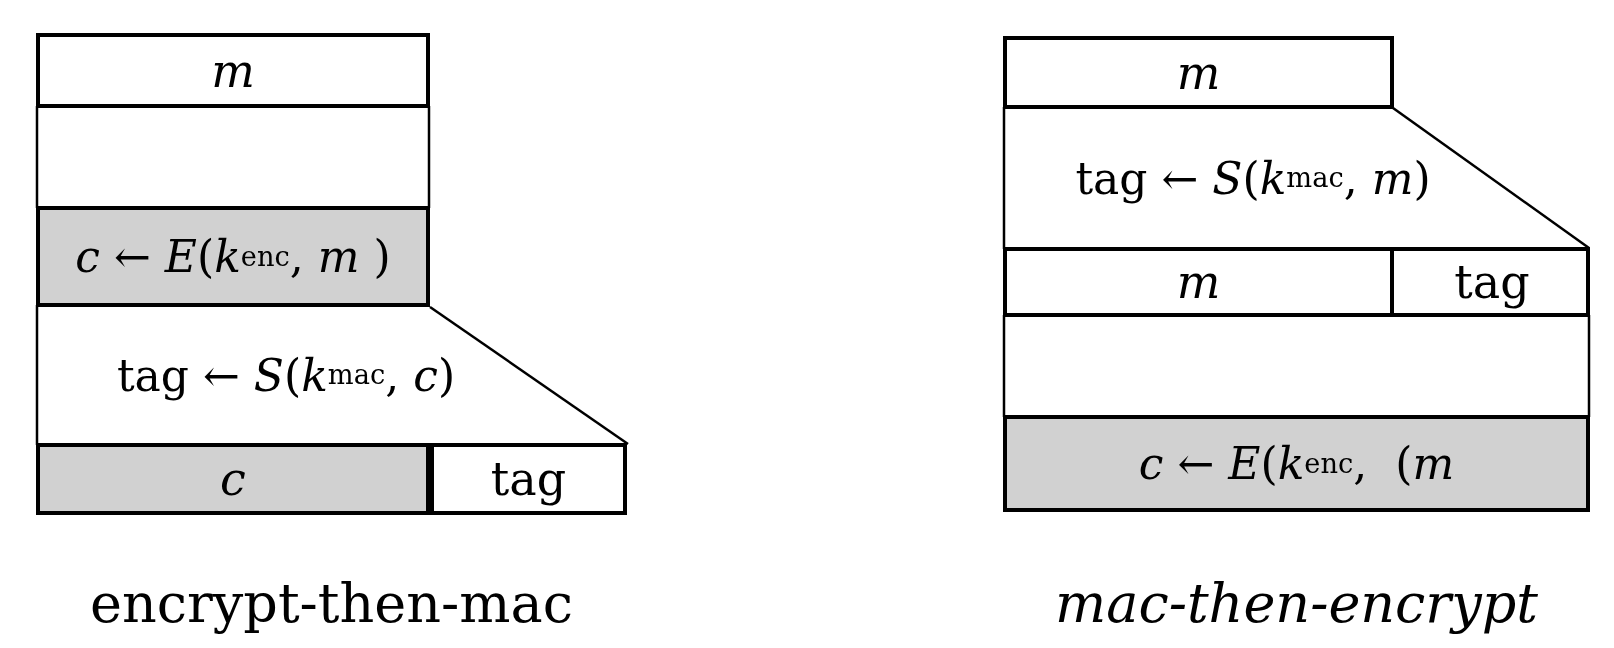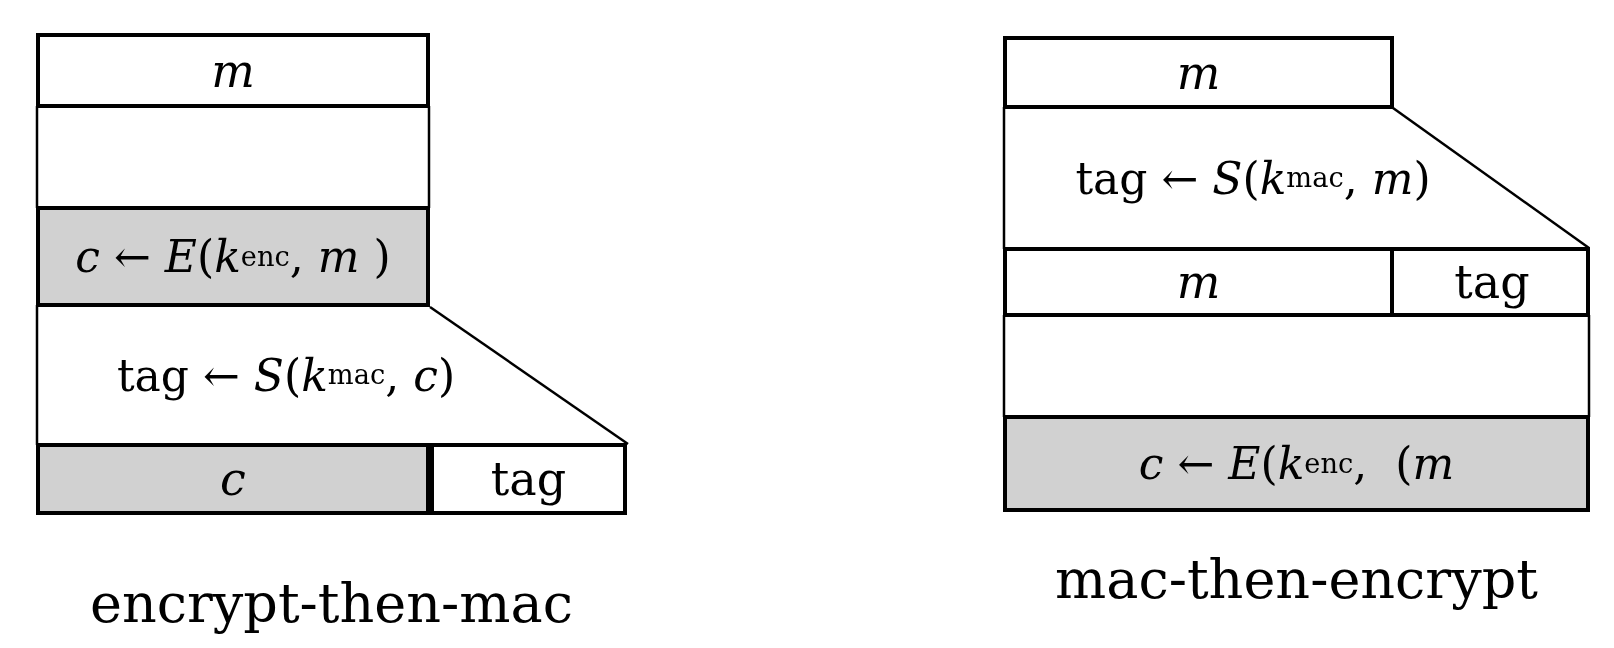--- a/index.html
+++ b/index.html
@@ -83,15 +83,15 @@
   <div class="txt boxlabel var" style="left:1003px; top:36px; width:391px; height:73px;">m</div>
 
   <div class="txt formula" style="left:1003px; top:109px; width:500px; height:138px;"><span class="f-rm">tag ← </span><span class="f-it">S</span><span class="f-rm">(</span><span class="f-it">k</span><sub class="f-sub">mac</sub><span class="f-rm">, </span><span class="f-it">m</span><span class="f-rm">)</span></div>
 
   <div class="txt boxlabel var" style="left:1003px; top:247px; width:391px; height:70px;">m</div>
 
   <div class="txt boxlabel" style="left:1394px; top:247px; width:196px; height:70px;">tag</div>
 
   <div class="txt formula" style="left:1003px; top:415px; width:587px; height:97px;"><span class="f-it">c</span><span class="f-rm"> ← </span><span class="f-it">E</span><span class="f-rm">(</span><span class="f-it">k</span><sub class="f-sub">enc</sub><span class="f-rm">,  (</span><span class="f-it">m</span></div>
 
-  <div class="txt caption" style="left:1003px; top:546px; width:587px; height:66px;">mac-then-encrypt</div>
+  <div class="txt caption" style="left:1003px; top:570px; width:587px; height:66px;font-style:italic;">mac-then-encrypt</div>
 
 </div>
 
 </body></html>

